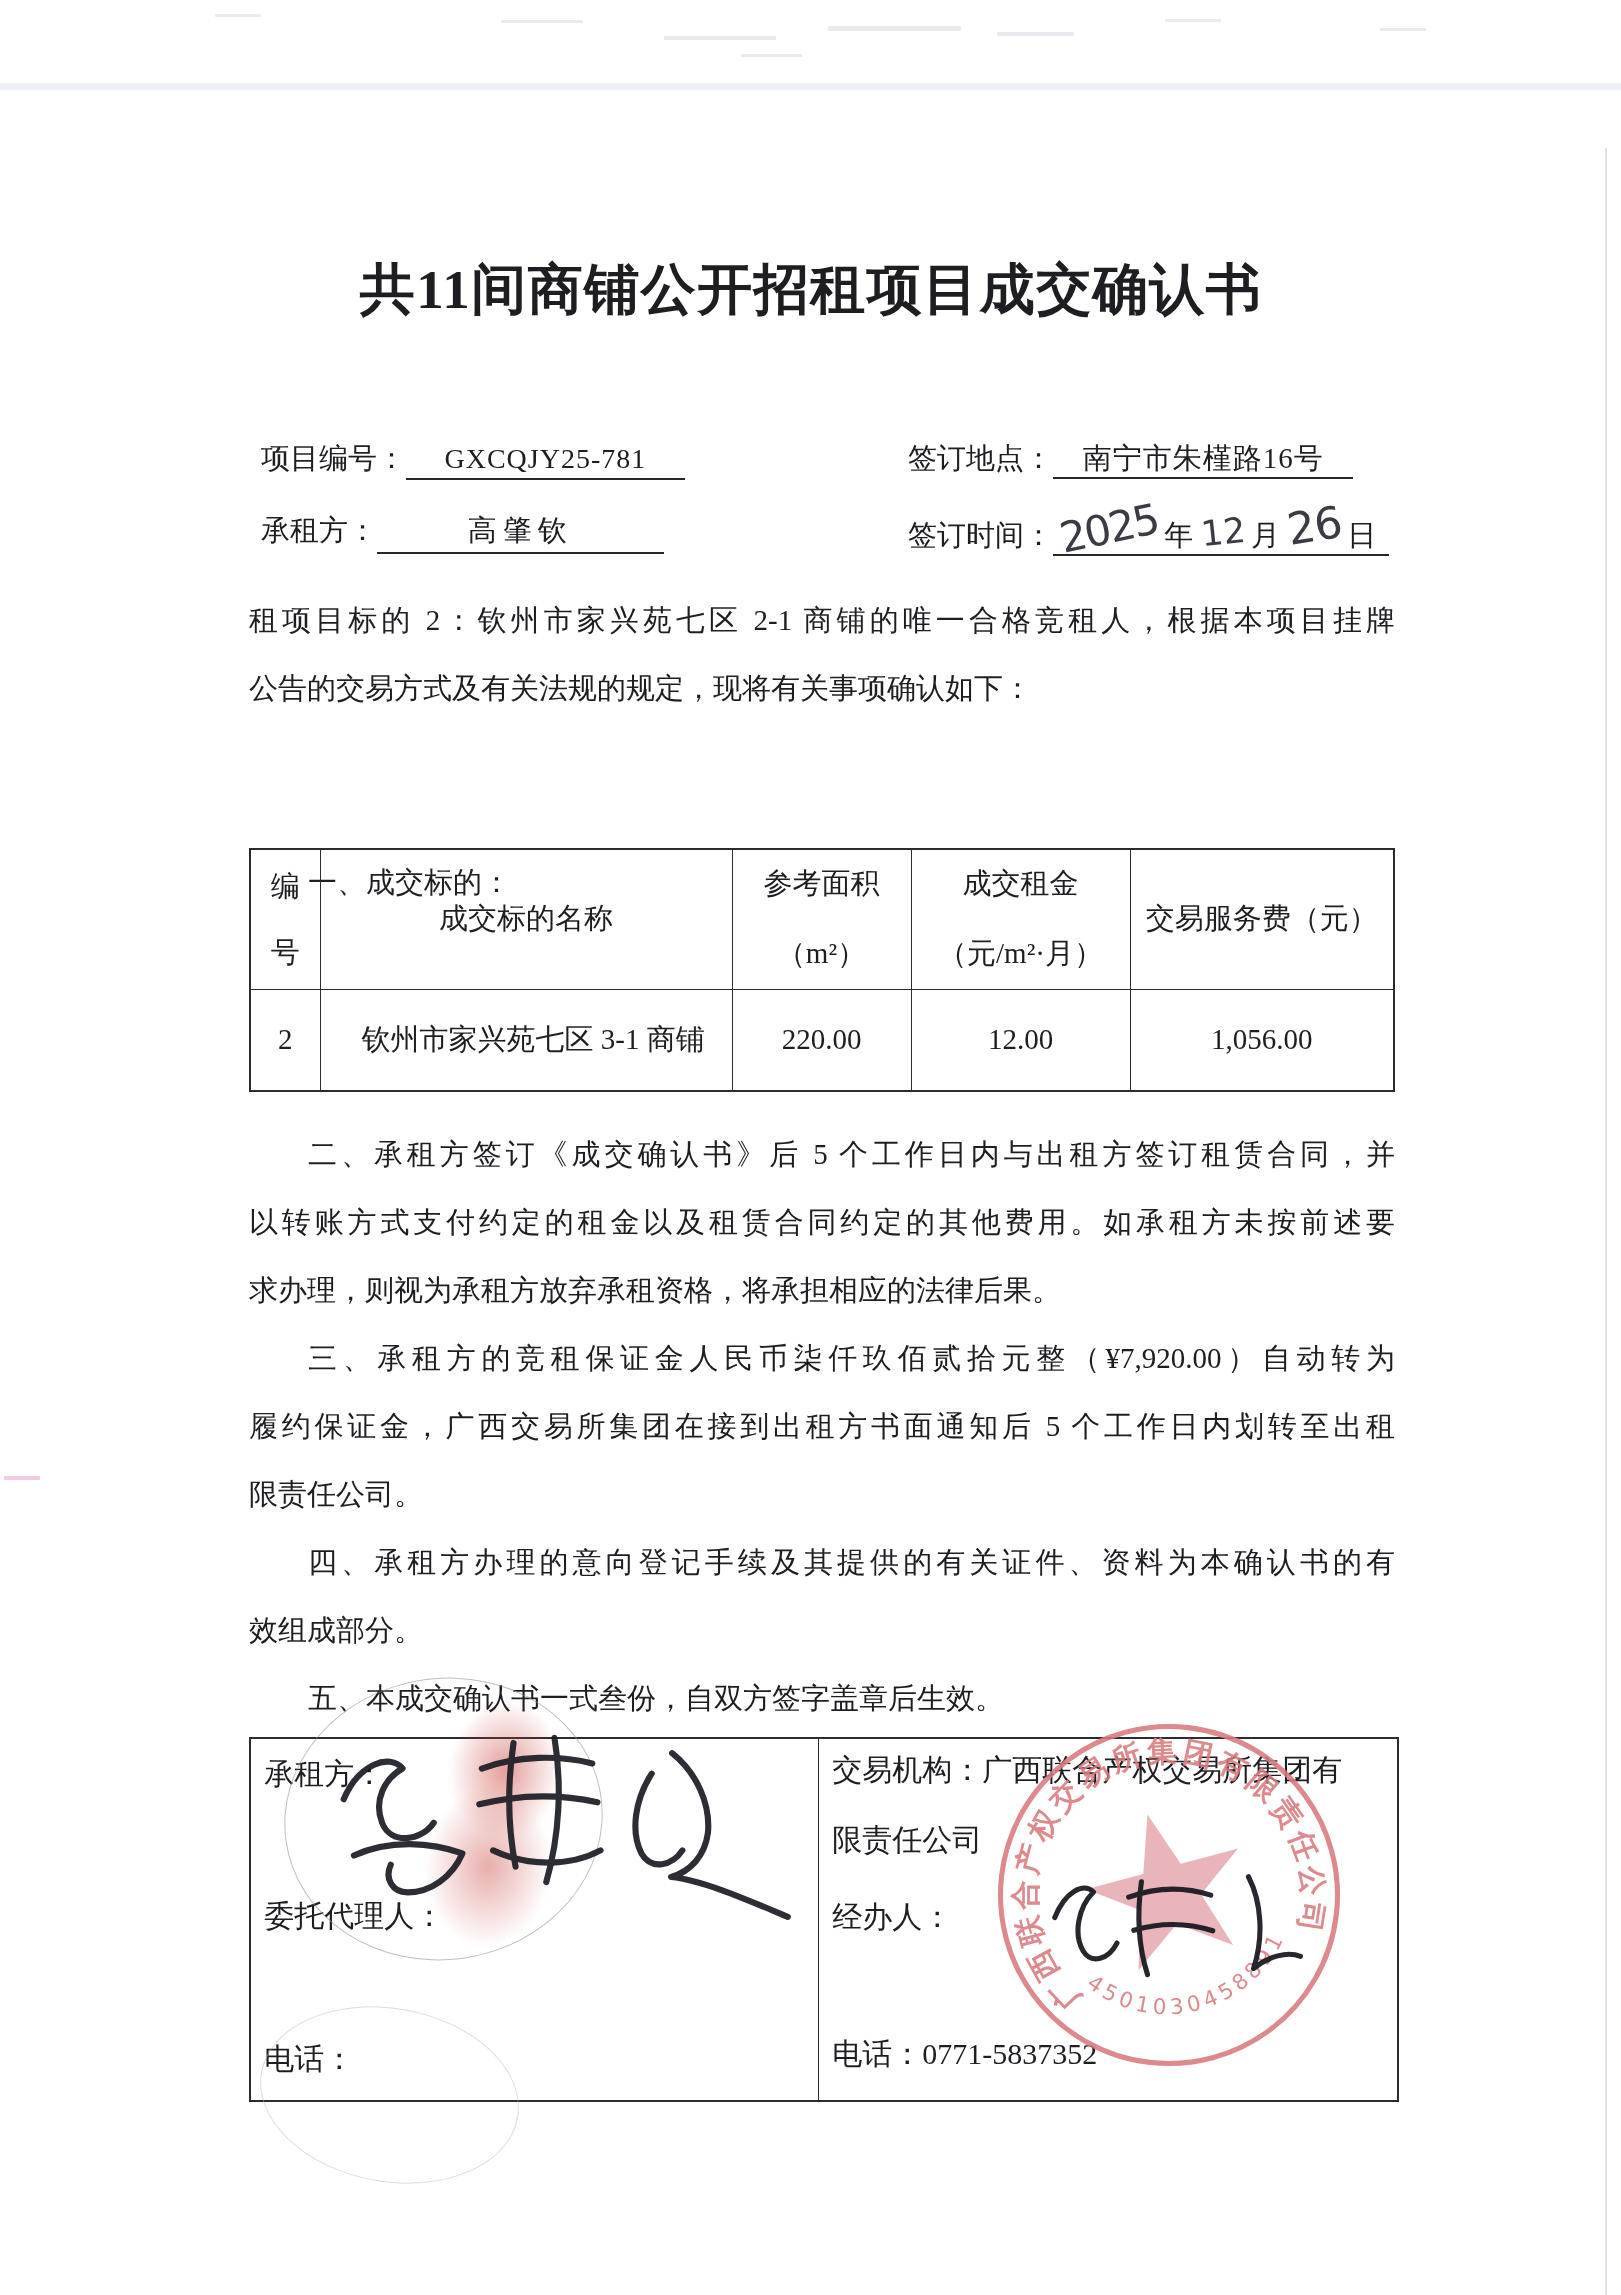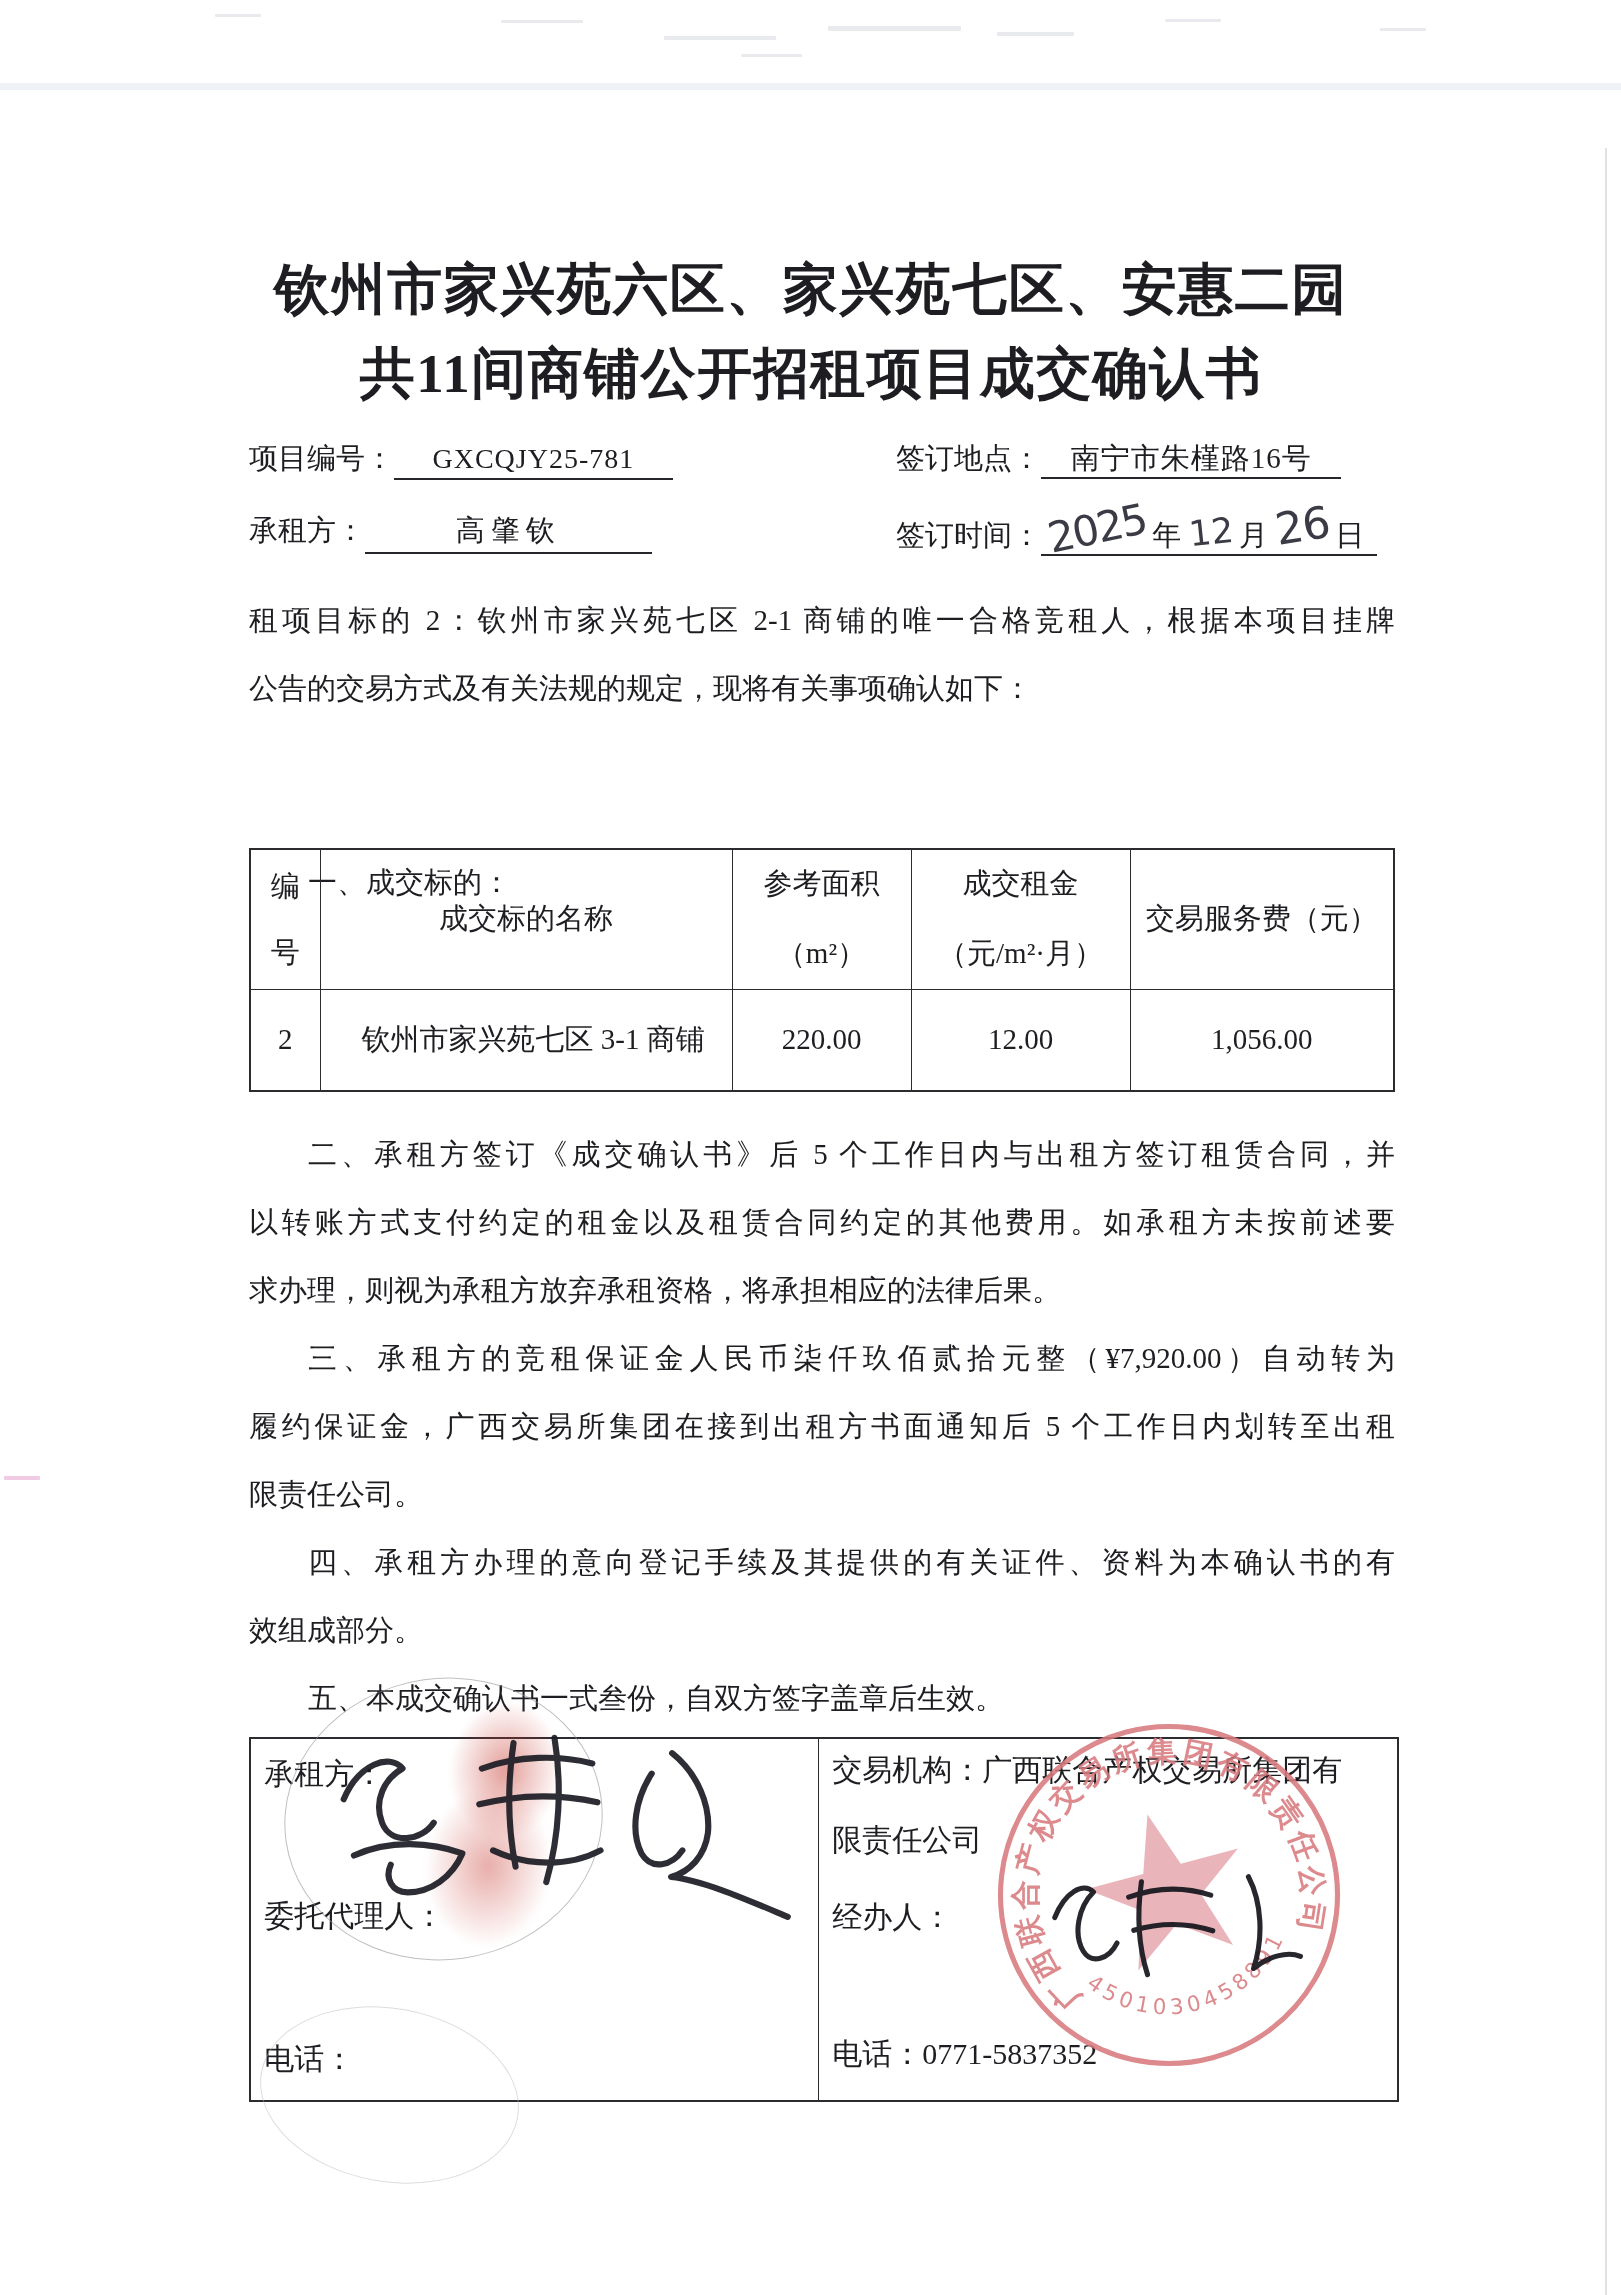--- a/index.html
+++ b/index.html
@@ -6,21 +6,21 @@
   body{font-family:"Liberation Serif","DejaVu Serif",serif;color:#1d1d22;position:relative;overflow:hidden;}
   .abs{position:absolute;}
   
   .speck{position:absolute;background:#9aa0ab;opacity:.22;border-radius:1px;}
   .band{position:absolute;left:0;width:100%;height:6.6px;background:#dde3ee;opacity:.5;}
   .edge-line{position:absolute;width:1.5px;background:#c7c9ce;opacity:.55;}
   .pink-dash{position:absolute;background:#e08ac2;opacity:.45;border-radius:1px;}
   
   .title{left:0;top:248px;width:100%;text-align:center;font-size:55px;font-weight:bold;line-height:84px;letter-spacing:1.5px;}
   
-  .meta{font-size:29px;white-space:nowrap;}
+  .meta{font-size:29px;white-space:nowrap;margin-left:12px;}
   .u-val{display:inline-block;border-bottom:2px solid #26262b;text-align:center;line-height:38px;}
   .proj-val{min-width:240px;padding:0 19.4px;font-size:28px;letter-spacing:1px;}
   .place-val{min-width:286px;padding:0 7.2px;letter-spacing:1px;}
   .lessee-val{min-width:256px;padding:0 15.3px;letter-spacing:6.1px;}
   .date-line{display:inline-block;border-bottom:2px solid #26262b;padding:0 7.2px;line-height:38px;white-space:nowrap;}
   .unit{font-size:29px;margin:0 5.1px;}
   .hand{font-family:"DejaVu Sans",sans-serif;display:inline-block;color:#3b3b46;font-weight:400;}
   .hand-year{font-size:42px;transform:rotate(-12deg) translateY(-2px);letter-spacing:-2px;}
   .hand-month{font-size:35px;transform:rotate(-6deg) translateY(-1px);margin-left:3.1px;}
   .hand-day{font-size:44px;transform:rotate(-9deg) translateY(-4.1px);margin-left:3.1px;letter-spacing:-1px;}
@@ -61,21 +61,20 @@
 <div class="speck" style="left:501px;top:20.4px;width:82px;height:3.1px;"></div>
 <div class="speck" style="left:664px;top:36px;width:112px;height:4.1px;"></div>
 <div class="speck" style="left:828px;top:25.6px;width:133px;height:5.1px;"></div>
 <div class="speck" style="left:997px;top:32px;width:77px;height:3.6px;"></div>
 <div class="speck" style="left:1165px;top:19.4px;width:56px;height:2.6px;"></div>
 <div class="speck" style="left:1380px;top:28px;width:46px;height:2.6px;"></div>
 <div class="speck" style="left:741px;top:54px;width:61px;height:3.1px;"></div>
 <div class="pink-dash" style="left:4.1px;top:1476px;width:36px;height:4.1px;"></div>
 
 <div class="abs title">
-  <div>钦州市家兴苑六区、家兴苑七区、安惠二园</div>
   <div>共11间商铺公开招租项目成交确认书</div>
 </div>
 
 <div class="abs meta" style="left:249px;top:439px;">
   <span>项目编号：</span><span class="u-val proj-val">GXCQJY25-781</span>
 </div>
 <div class="abs meta" style="left:896px;top:439px;">
   <span>签订地点：</span><span class="u-val place-val">南宁市朱槿路16号</span>
 </div>
 <div class="abs meta" style="left:249px;top:511px;font-family:Liberation Mono, monospace;">

